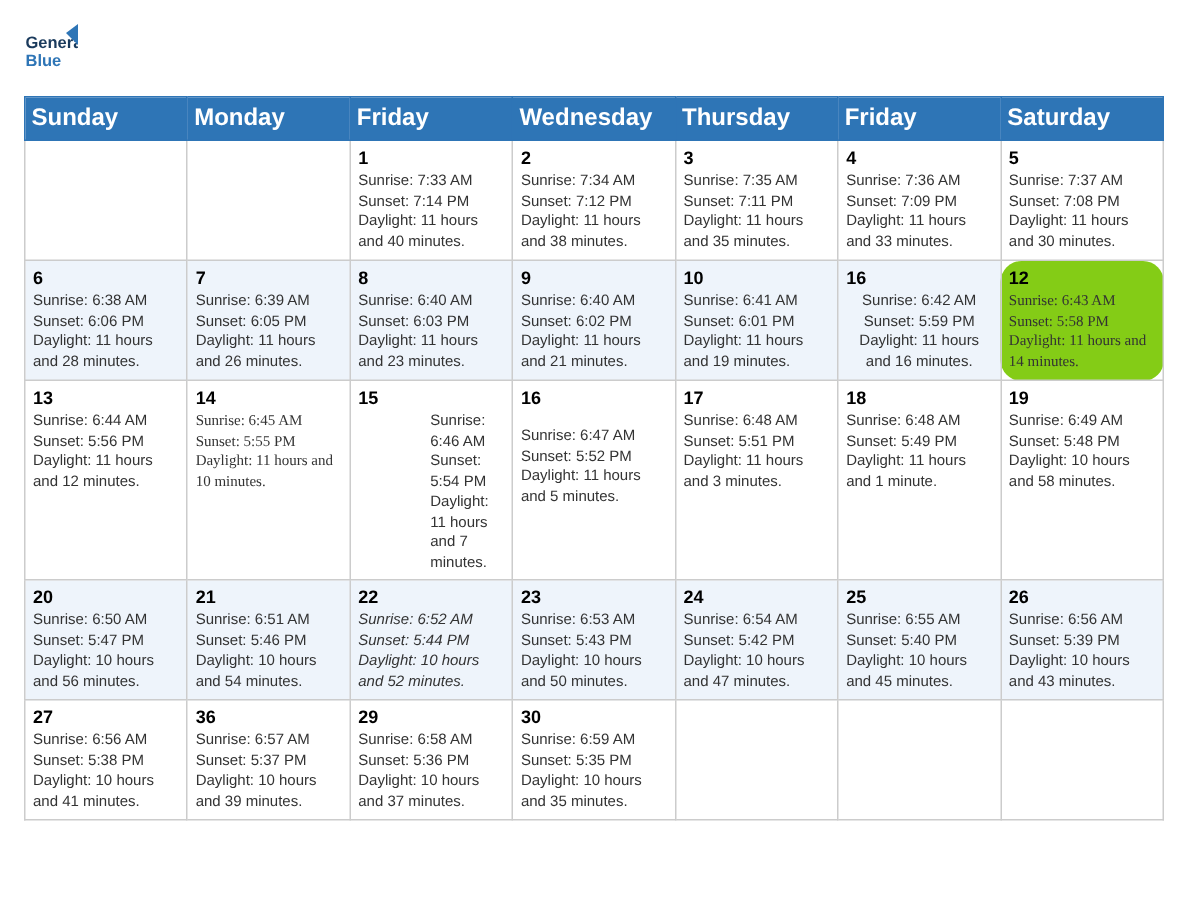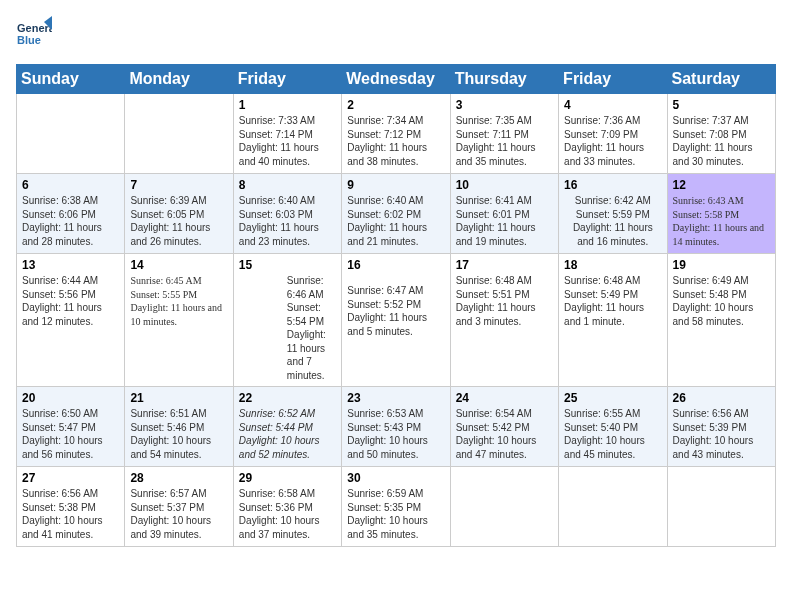--- a/index.html
+++ b/index.html
@@ -177,21 +177,21 @@
           <div class="day-info" style="white-space: pre-line;">Sunrise: 6:41 AM
 Sunset: 6:01 PM
 Daylight: 11 hours and 19 minutes.</div>
         </td>
         <td style="background: rgb(238, 244, 251);">
           <div class="day-number">16</div>
           <div class="day-info" style="white-space: pre-line; text-align: center;">Sunrise: 6:42 AM
 Sunset: 5:59 PM
 Daylight: 11 hours and 16 minutes.</div>
         </td>
-        <td style="background: #c4b5fd;">
+        <td style="background: #84cc16; border-radius: 14px;">
           <div class="day-number">12</div>
           <div class="day-info" style="white-space: pre-line; font-family: Liberation Serif, serif;">Sunrise: 6:43 AM
 Sunset: 5:58 PM
 Daylight: 11 hours and 14 minutes.</div>
         </td>
       </tr>
       <tr>
         <td style="background: rgb(255, 255, 255);">
           <div class="day-number">13</div>
           <div class="day-info" style="white-space: pre-line;">Sunrise: 6:44 AM
@@ -280,21 +280,21 @@
         </td>
       </tr>
       <tr>
         <td style="background: rgb(255, 255, 255);">
           <div class="day-number">27</div>
           <div class="day-info" style="white-space: pre-line;">Sunrise: 6:56 AM
 Sunset: 5:38 PM
 Daylight: 10 hours and 41 minutes.</div>
         </td>
         <td style="background: rgb(255, 255, 255);">
-          <div class="day-number">28</div>
+          <div class="day-number">36</div>
           <div class="day-info" style="white-space: pre-line;">Sunrise: 6:57 AM
 Sunset: 5:37 PM
 Daylight: 10 hours and 39 minutes.</div>
         </td>
         <td style="background: rgb(255, 255, 255);">
           <div class="day-number">29</div>
           <div class="day-info" style="white-space: pre-line;">Sunrise: 6:58 AM
 Sunset: 5:36 PM
 Daylight: 10 hours and 37 minutes.</div>
         </td>

